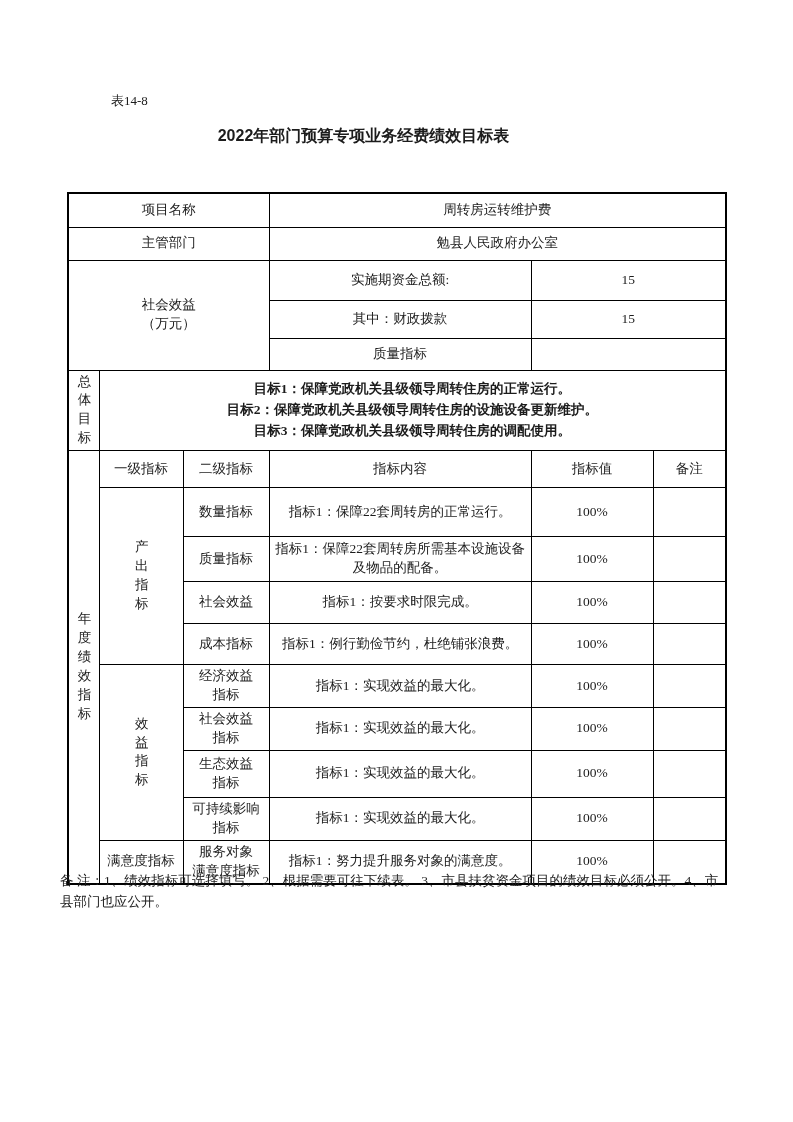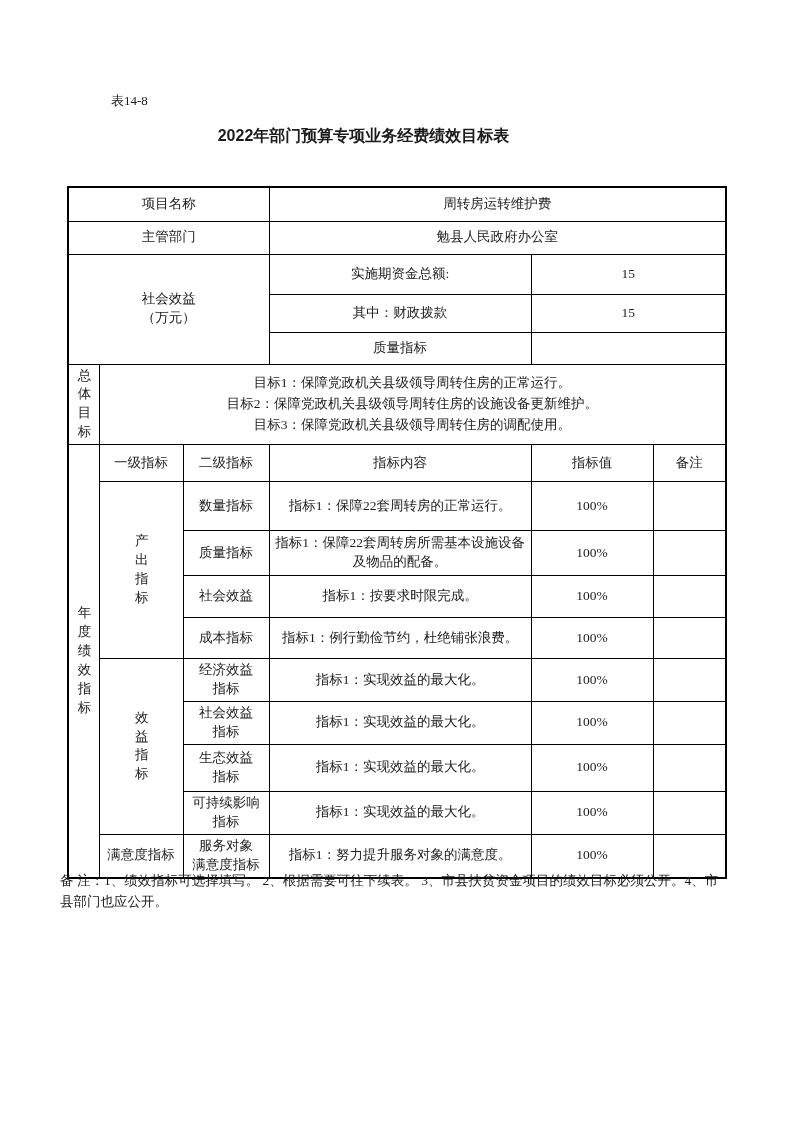--- a/index.html
+++ b/index.html
@@ -16,39 +16,39 @@
     font-size:13px;
     margin-left:40px;
   }
   .doc-title {
     position:absolute; left:0; top:126px; width:727px;
     text-align:center;
     font-size:16px; font-weight:bold;
     font-family:"Liberation Sans","DejaVu Sans",sans-serif;
   }
   table.perf {
-    position:absolute; left:67px; top:186px;
+    position:absolute; left:67px; top:192px;
     width:658px;
     border-collapse:collapse;
     table-layout:fixed;
     border:2.5px solid #000;
   }
   table.perf td {
     border:1.6px solid #000;
     font-size:13.5px;
     text-align:center;
     vertical-align:middle;
     padding:2px 4px;
     line-height:1.4;
     overflow:hidden;
   }
   td.ta-left { text-align:left; padding-left:9px; }
   td.content-cell { text-align:left; padding:2px 14px 2px 9px; }
   td.goal-cell { text-align:left; padding:4px 10px 4px 13px; }
-  .goal-line { line-height:1.55; }
+  .goal-line { line-height:1.55;font-weight:bold; }
   .pre { white-space:pre-line; line-height:1.3; }
   .vtext-cell { padding:0; }
   .vtext {
     display:inline-block;
     width:1.1em;
     word-break:break-all;
     line-height:1.4;
     text-align:right;
   }
   .footnote {

